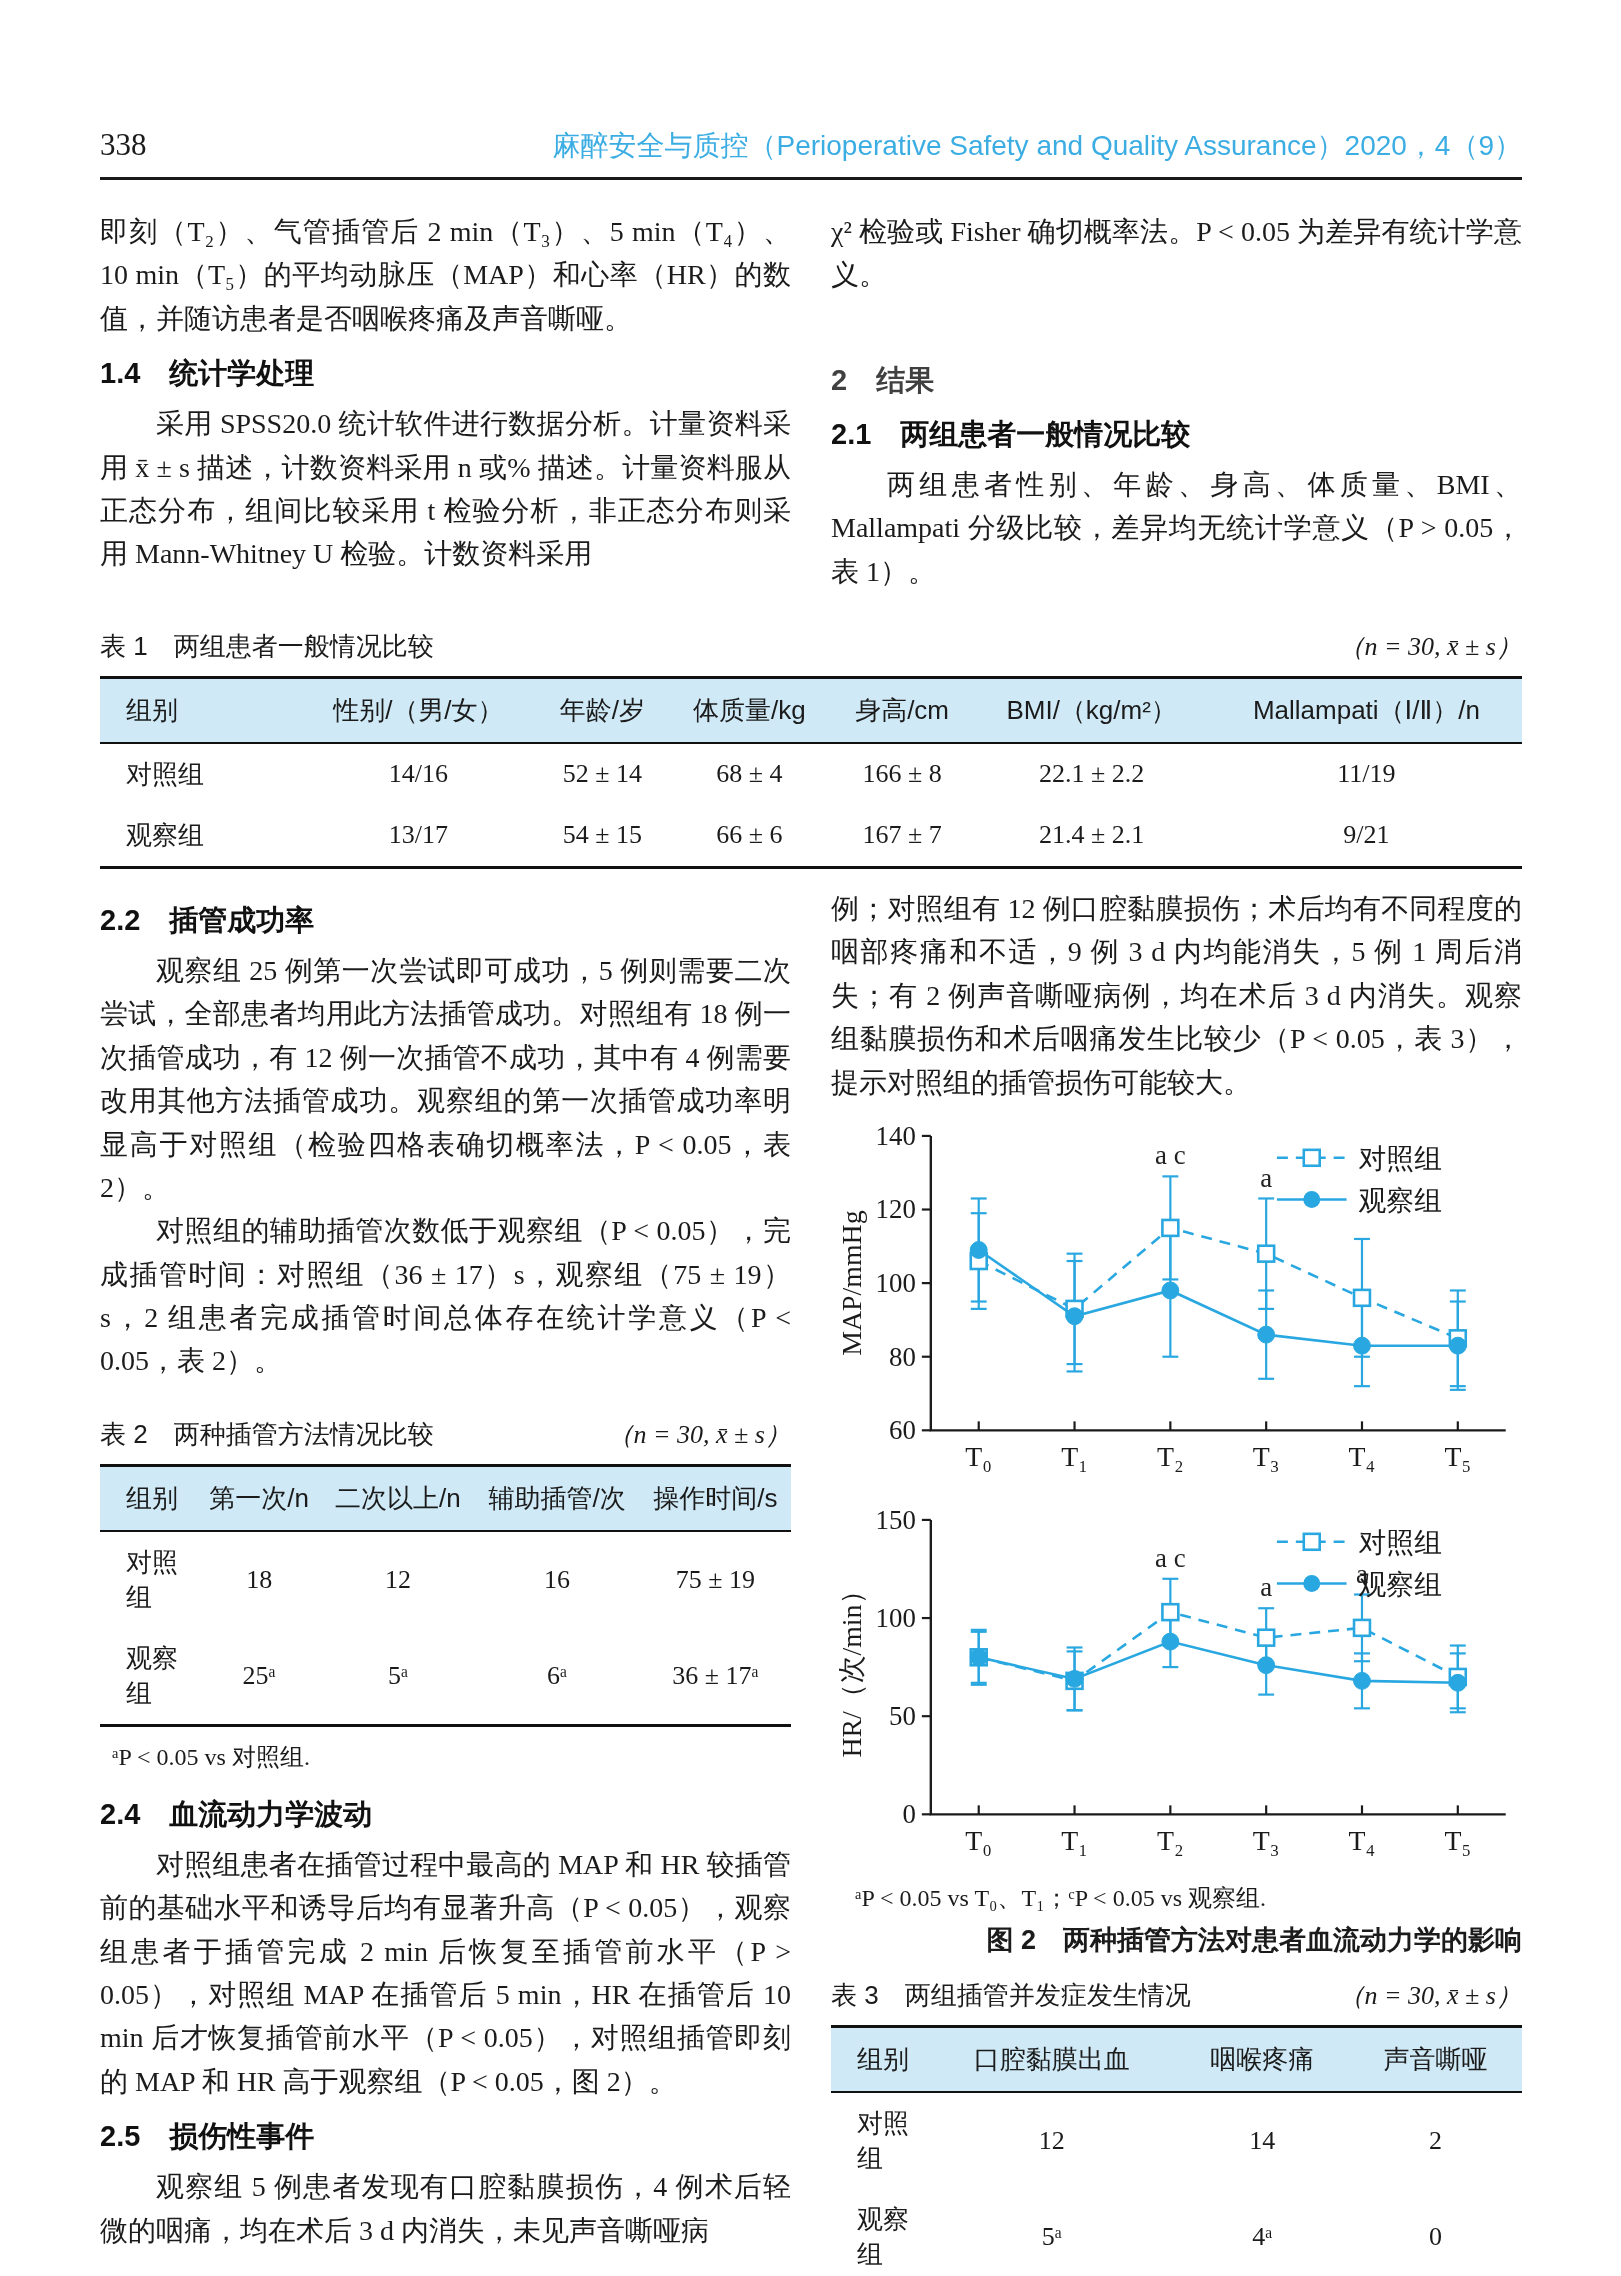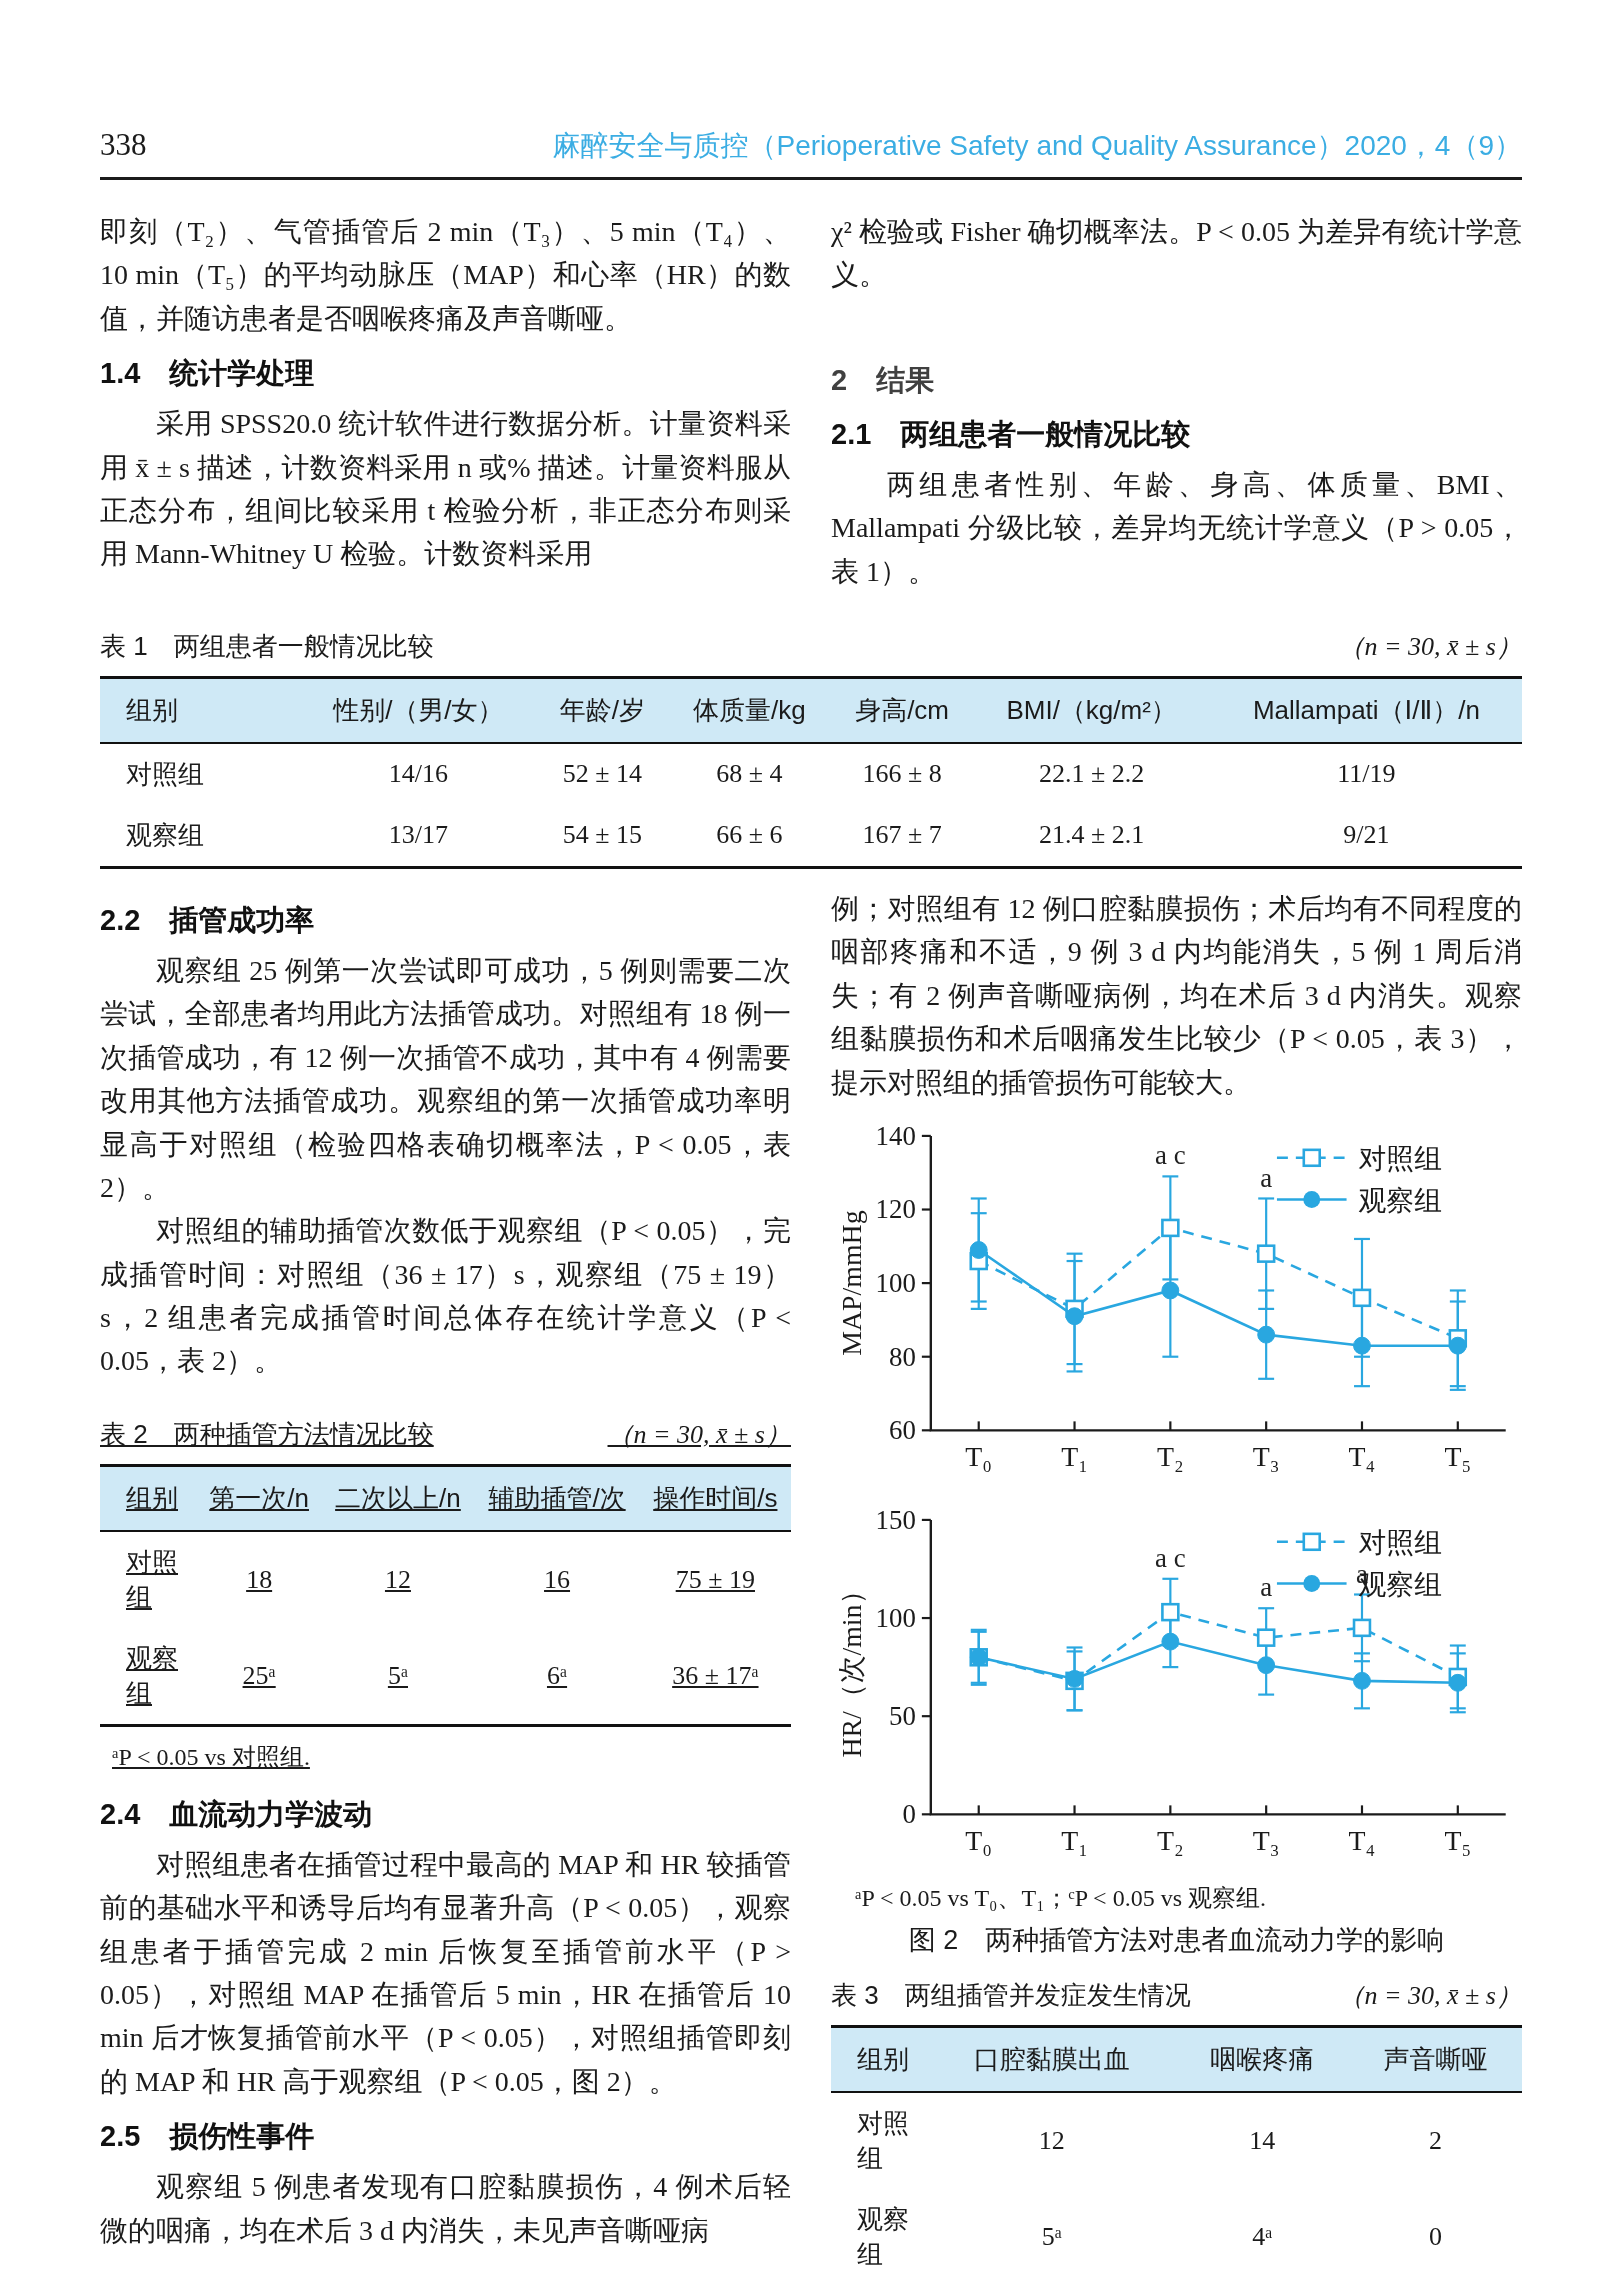--- a/index.html
+++ b/index.html
@@ -26,22 +26,22 @@
   table.data{width:100%;border-collapse:collapse;border-top:3px solid #111;
              border-bottom:3px solid #111;font-size:26px;}
   table.data thead th{background:#cfe9f6;font-family:"Liberation Sans",sans-serif;font-weight:400;
              padding:14px 8px;border-bottom:2.5px solid #111;text-align:center;}
   table.data tbody td{padding:13px 4px;text-align:center;font-family:"Liberation Serif",serif;}
   table.data th:first-child,table.data td:first-child{text-align:left;padding-left:26px;width:14%;}
   .tbl-foot{font-size:24px;margin-top:14px;padding-left:12px;}
   
   .chart{margin-top:10px;}
   .fig-footnote{font-size:24px;margin:4px 0 8px 24px;}
-  .fig-caption{font-family:"Liberation Sans",sans-serif;font-weight:400;font-size:27px;
-               text-align:center;margin:8px 0 20px 0;}
+  .fig-caption{font-family:"Liberation Sans",sans-serif;font-weight:700;font-size:27px;
+               text-align:right;margin:8px 0 20px 0;}
 </style>
 </head>
 <body>
 
 <div class="page">
 
   <div class="page-header">
     <span class="page-no">338</span>
     <span class="journal-title">麻醉安全与质控（Perioperative Safety and Quality Assurance）2020，4（9）</span>
   </div>
@@ -102,21 +102,21 @@
         </table>
       </div>
   </div>
 
   <div class="row bottom">
     <div class="col">
       <h3 class="sec">2.2　插管成功率</h3>
       <p class="body indent">观察组 25 例第一次尝试即可成功，5 例则需要二次尝试，全部患者均用此方法插管成功。对照组有 18 例一次插管成功，有 12 例一次插管不成功，其中有 4 例需要改用其他方法插管成功。观察组的第一次插管成功率明显高于对照组（检验四格表确切概率法，P &lt; 0.05，表 2）。</p>
       <p class="body indent">对照组的辅助插管次数低于观察组（P &lt; 0.05），完成插管时间：对照组（36 ± 17）s，观察组（75 ± 19）s，2 组患者完成插管时间总体存在统计学意义（P &lt; 0.05，表 2）。</p>
 
-      <div class="tbl-block" style="margin-top:34px;margin-bottom:22px;text-decoration:underline;">
+      <div class="tbl-block" style="margin-top:34px;margin-bottom:22px;">
         <div class="tbl-cap">
           <span>表 2　两种插管方法情况比较</span>
           <span class="tbl-note">（n = 30, x̄ ± s）</span>
         </div>
         <div>
             <table class="data">
               <thead>
                 <tr>
                   <th>组别</th>
                   <th>第一次/n</th>

